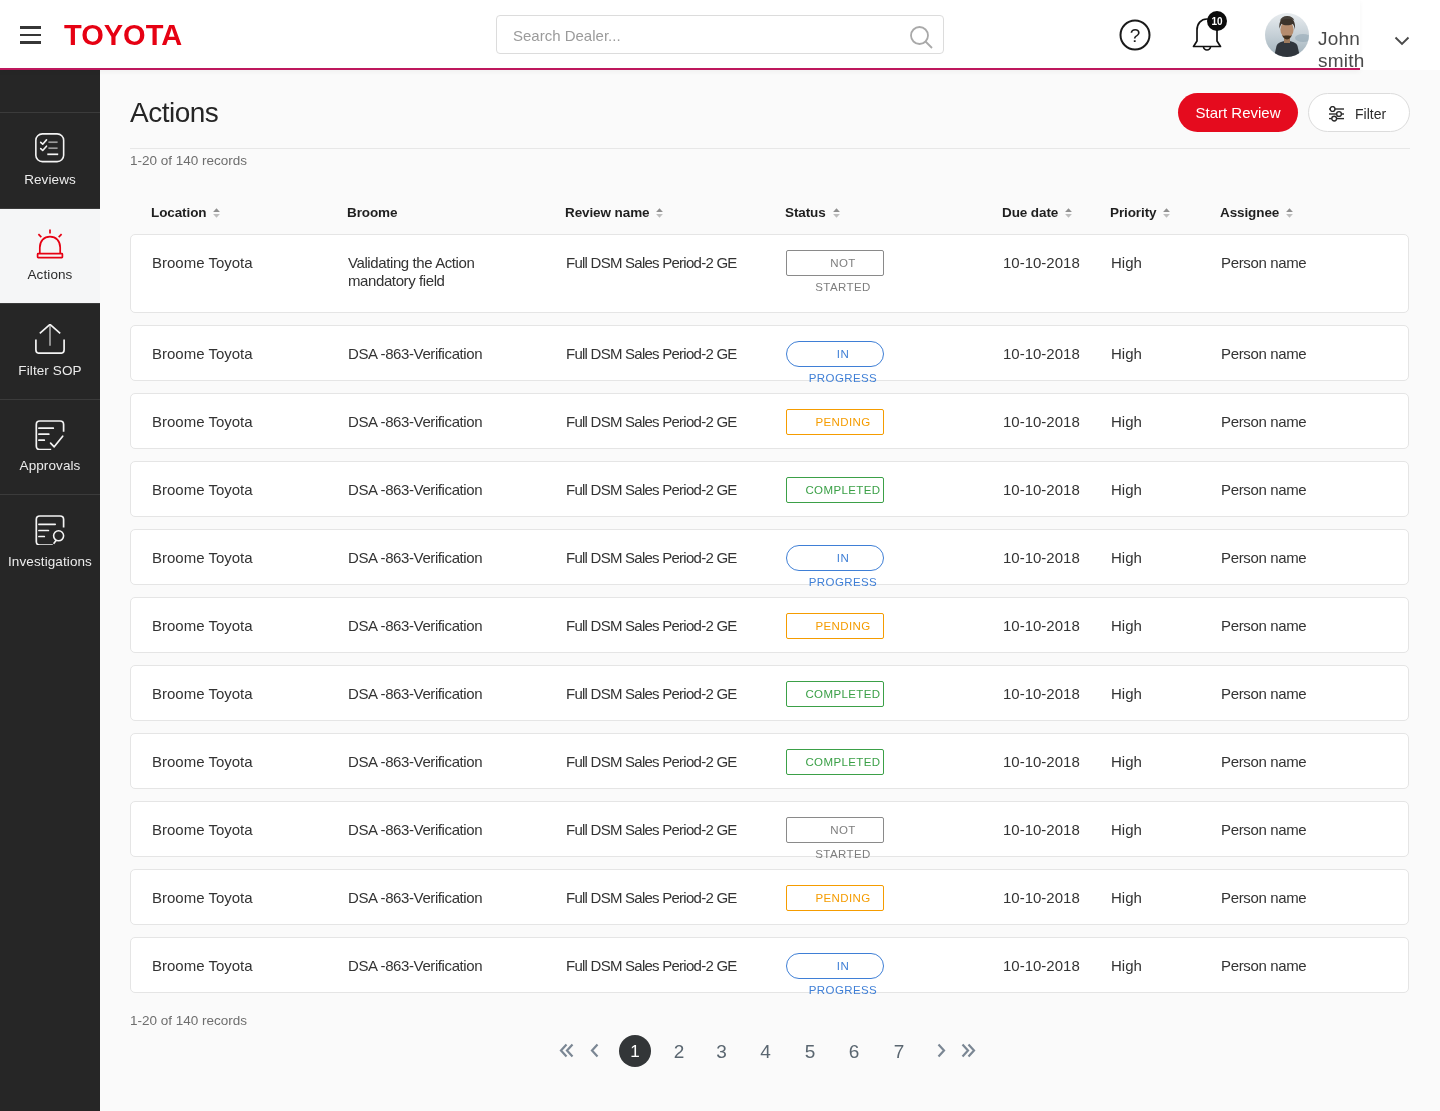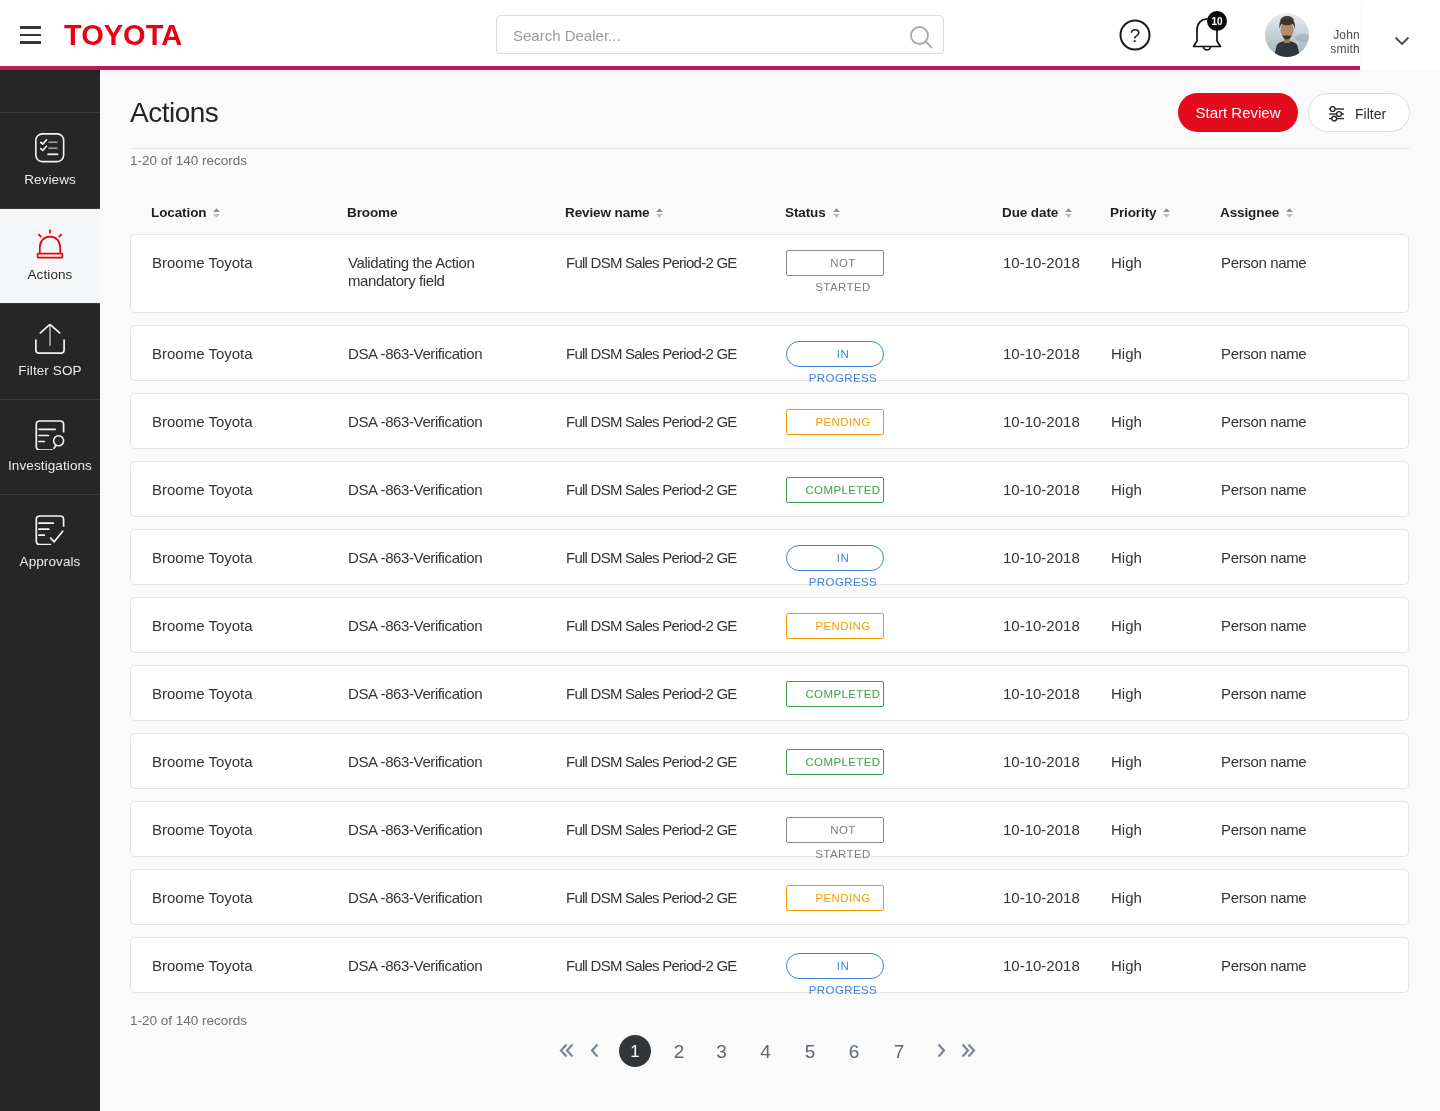--- a/index.html
+++ b/index.html
@@ -1,26 +1,26 @@
 <!DOCTYPE html>
 <html><head>
 <meta charset="utf-8">
 <style>
 * { margin:0; padding:0; box-sizing:border-box; }
 html,body { width:1440px; height:1111px; font-family:"Liberation Sans", sans-serif; background:#fff; overflow:hidden; }
-.header { position:absolute; left:0; top:0; width:1360px; height:70px; background:#fff; z-index:5; border-bottom:4px solid #be185d; box-sizing:border-box; box-shadow:0 2px 5px rgba(0,0,0,0.045); }
+.header { position:absolute; left:0; top:0; width:1360px; height:70px; background:#fff; z-index:5; border-bottom:2px solid #be185d; box-sizing:border-box; box-shadow:0 2px 5px rgba(0,0,0,0.045); }
 .burger { position:absolute; left:20px; top:26px; width:21px; height:18px; }
 .burger span { position:absolute; left:0; width:21px; height:2.5px; background:#363636; }
 .logo { position:absolute; left:64px; top:19px; color:#E60113; font-weight:bold; font-size:29px; letter-spacing:0px; }
 .search { position:absolute; left:496px; top:15px; width:448px; height:39px; border:1px solid #DCDCDC; border-radius:4px; background:#fff; }
 .search .ph { position:absolute; left:16px; top:11px; font-size:15px; color:#9B9B9B; }
 .search svg { position:absolute; right:9px; top:8px; }
 .hicon { position:absolute; top:19px; }
 .avatar { position:absolute; left:1265px; top:13px; width:44px; height:44px; border-radius:50%; overflow:hidden; }
-.uname { position:absolute; left:1318px; top:28px; font-size:12px; letter-spacing:0.2px; color:#4A4A4A;text-align:right; }
+.uname { position:absolute; left:1318px; top:28px; font-size:19px; letter-spacing:0.2px; color:#4A4A4A; }
 .uchev { position:absolute; left:1394px; top:32px; }
 
 .sidebar { position:absolute; left:0; top:70px; width:100px; height:1041px; background:#262626;padding-left:44px; }
 .nav { position:absolute; top:42px; left:0; width:100px; }
 .nitem { width:100px; height:95.5px; border-top:1px solid #3B3B3B; position:relative; text-align:center; color:#ECECEC; }
 .nitem .ic { position:absolute; left:35px; top:20px; width:30px; height:30px; }
 .nitem .lb { position:absolute; top:58.5px; width:100%; font-size:13.5px; letter-spacing:0.1px; }
 .nitem.active { background:#F5F6F7; color:#2B2B2B; }
 
 .main { position:absolute; left:100px; top:70px; width:1340px; height:1041px; background:#FAFAFA; }
@@ -305,33 +305,33 @@
     <div class="nitem">
       <svg class="ic" viewBox="0 0 30 30" fill="none" stroke="#F4F4F4" stroke-width="1.7">
         <path d="M0.9 15.4 L0.9 25.8 C0.9 28 2.1 29.2 4.3 29.2 L25.7 29.2 C27.9 29.2 29.1 28 29.1 25.8 L29.1 15.4"></path>
         <line x1="15" y1="1.6" x2="15" y2="21.7" stroke="#9C9C9C" stroke-width="1.8"></line>
         <path d="M4.8 9.4 L15 0.4 L25.2 9.4" stroke-linejoin="round"></path>
       </svg>
       <div class="lb">Filter SOP</div>
     </div>
     <div class="nitem">
       <svg class="ic" viewBox="0 0 30 30" fill="none" stroke="#F4F4F4" stroke-width="1.7">
+        <path d="M16.2 29.5 L4.8 29.5 C2.5 29.5 1.3 28.3 1.3 26 L1.3 4.5 C1.3 2.2 2.5 1 4.8 1 L25.1 1 C27.4 1 28.6 2.2 28.6 4.5 L28.6 11.8"></path>
+        <line x1="3.9" y1="8.2" x2="18.3" y2="8.2" stroke-linecap="round"></line>
+        <line x1="3.9" y1="14.2" x2="13.8" y2="14.2" stroke-linecap="round"></line>
+        <line x1="3.9" y1="20.2" x2="9.3" y2="20.2" stroke-linecap="round"></line>
+        <path d="M15.6 23.2 L19.2 26.8 L27.7 16.2" stroke-linejoin="round" stroke-linecap="round"></path>
+      </svg>
+      <div class="lb">Approvals</div>
+    </div>
+    <div class="nitem">
+      <svg class="ic" viewBox="0 0 30 30" fill="none" stroke="#F4F4F4" stroke-width="1.7">
         <path d="M17.8 30 L4.8 30 C2.5 30 1.3 28.8 1.3 26.5 L1.3 4.5 C1.3 2.2 2.5 1 4.8 1 L25.1 1 C27.4 1 28.6 2.2 28.6 4.5 L28.6 12.6"></path>
         <line x1="3.9" y1="9.3" x2="20.2" y2="9.3" stroke-linecap="round"></line>
         <line x1="3.9" y1="15.5" x2="13.4" y2="15.5" stroke-linecap="round"></line>
         <line x1="3.9" y1="21.5" x2="9.3" y2="21.5" stroke-linecap="round"></line>
         <circle cx="23.6" cy="20.8" r="5" stroke-width="1.6"></circle>
         <line x1="21.2" y1="25.2" x2="18.6" y2="28.8" stroke-width="1.6"></line>
       </svg>
       <div class="lb">Investigations</div>
     </div>
-    <div class="nitem">
-      <svg class="ic" viewBox="0 0 30 30" fill="none" stroke="#F4F4F4" stroke-width="1.7">
-        <path d="M16.2 29.5 L4.8 29.5 C2.5 29.5 1.3 28.3 1.3 26 L1.3 4.5 C1.3 2.2 2.5 1 4.8 1 L25.1 1 C27.4 1 28.6 2.2 28.6 4.5 L28.6 11.8"></path>
-        <line x1="3.9" y1="8.2" x2="18.3" y2="8.2" stroke-linecap="round"></line>
-        <line x1="3.9" y1="14.2" x2="13.8" y2="14.2" stroke-linecap="round"></line>
-        <line x1="3.9" y1="20.2" x2="9.3" y2="20.2" stroke-linecap="round"></line>
-        <path d="M15.6 23.2 L19.2 26.8 L27.7 16.2" stroke-linejoin="round" stroke-linecap="round"></path>
-      </svg>
-      <div class="lb">Approvals</div>
-    </div>
   </div>
 </div>
 
 </body></html>

